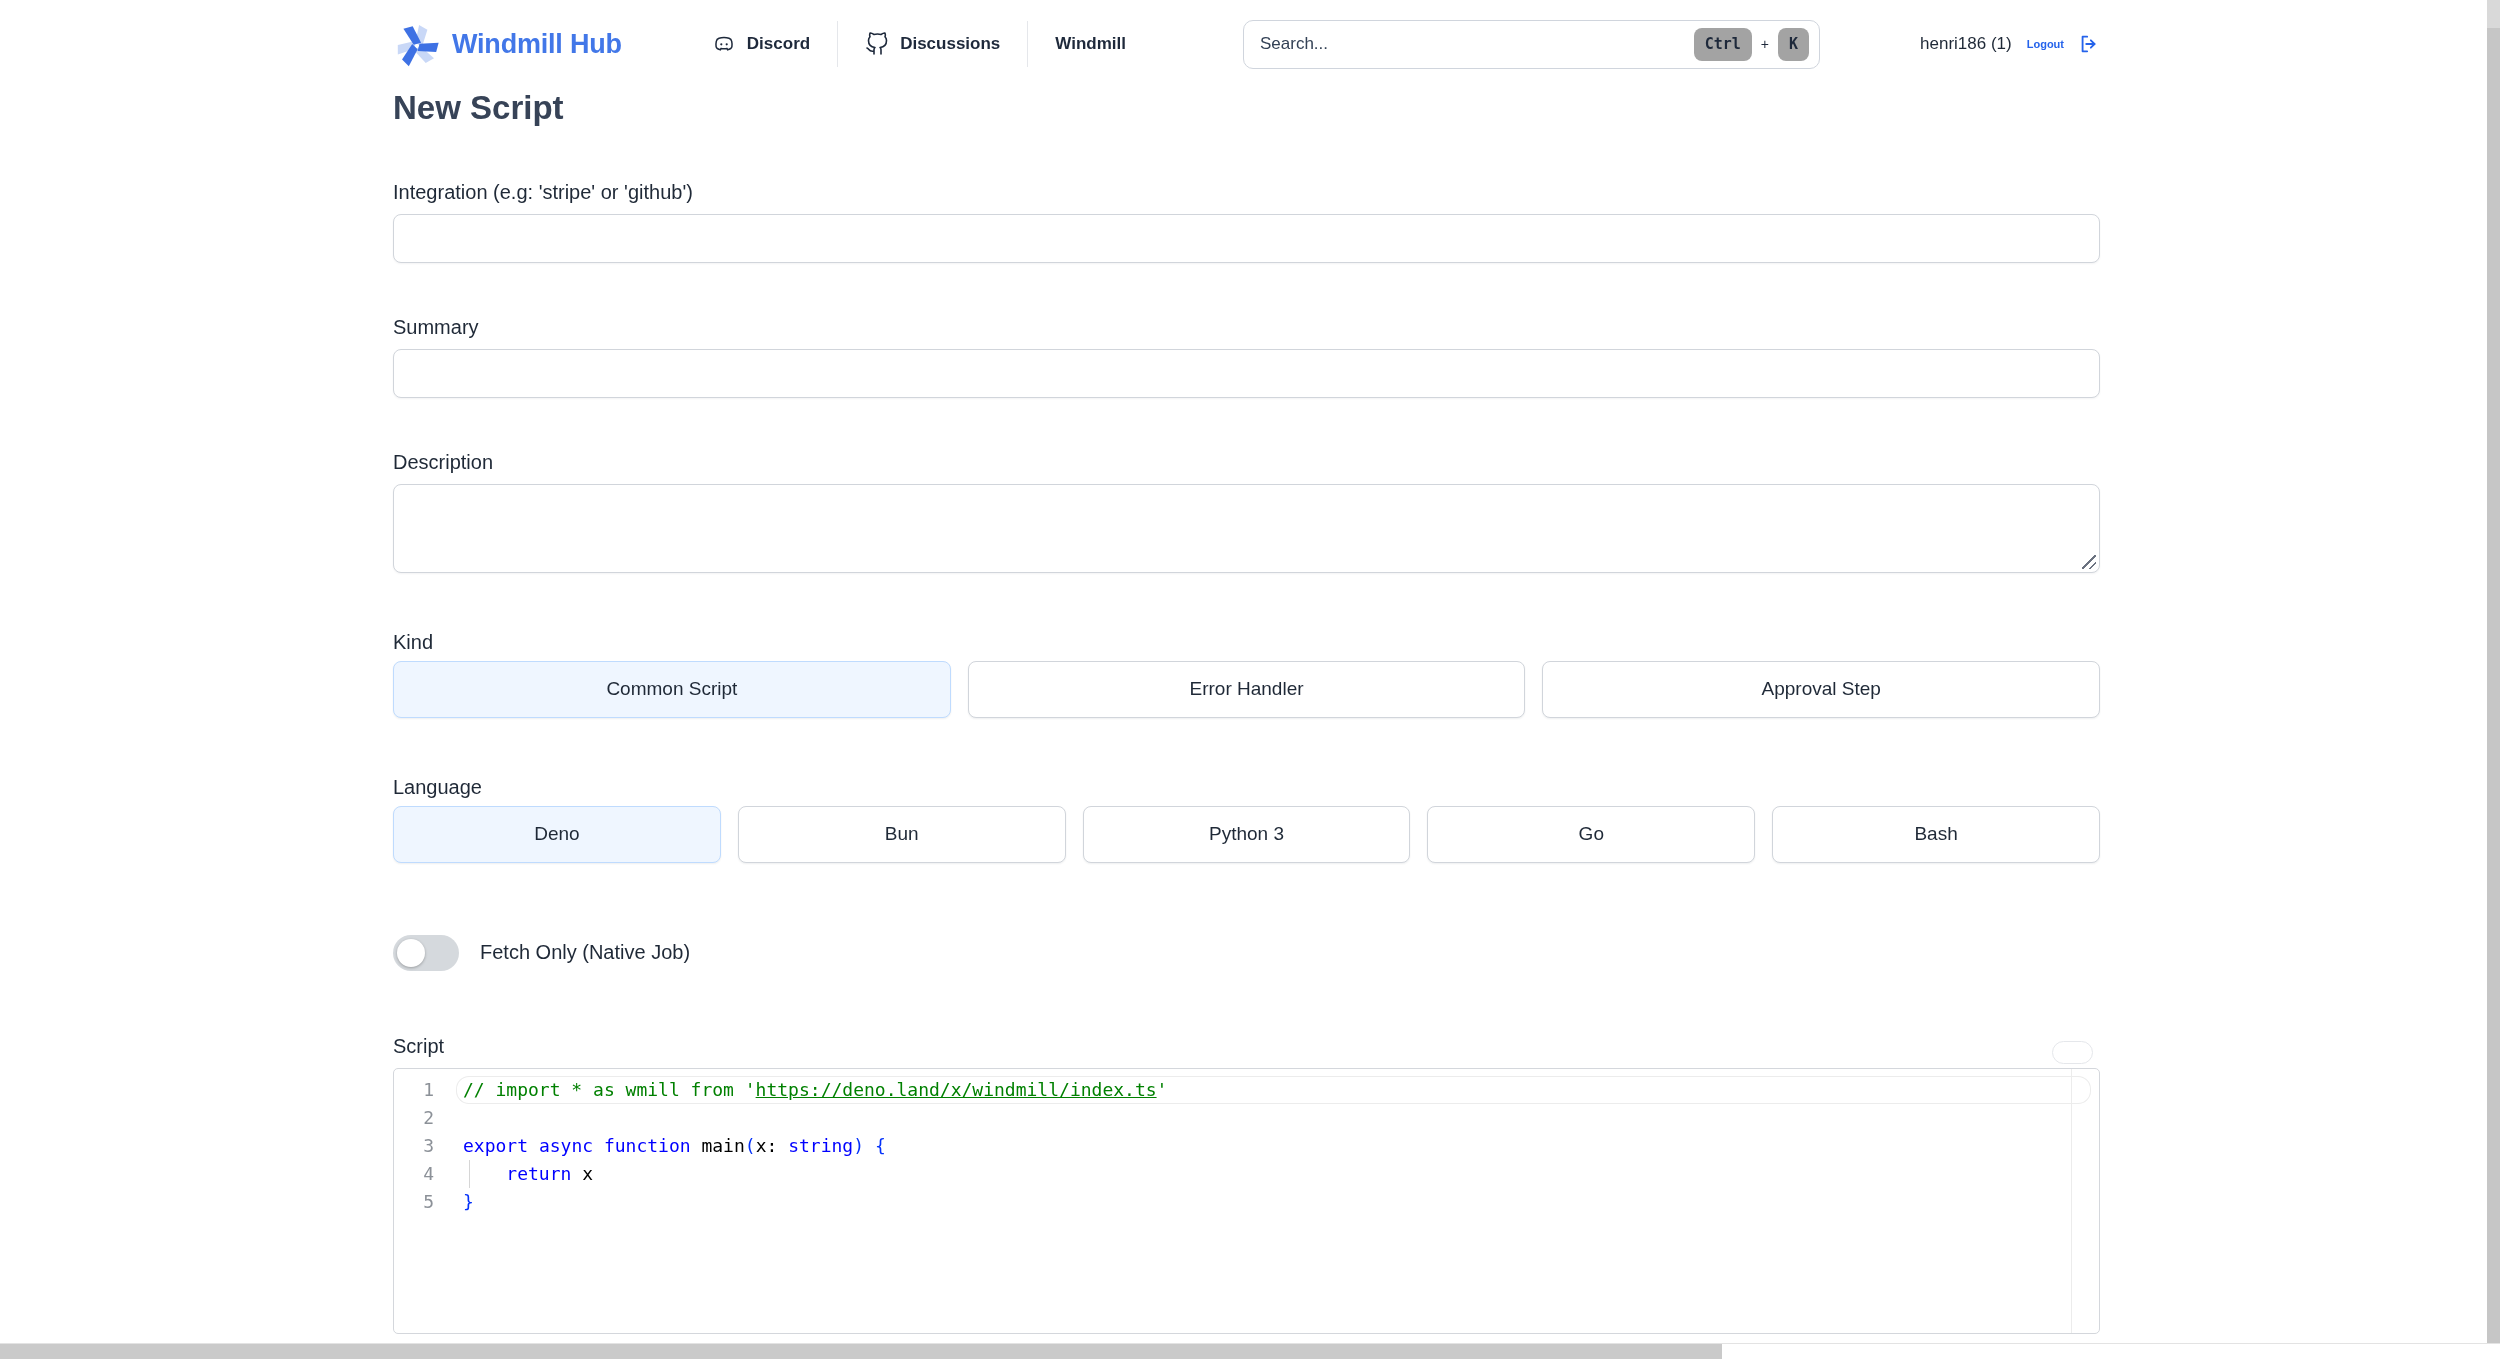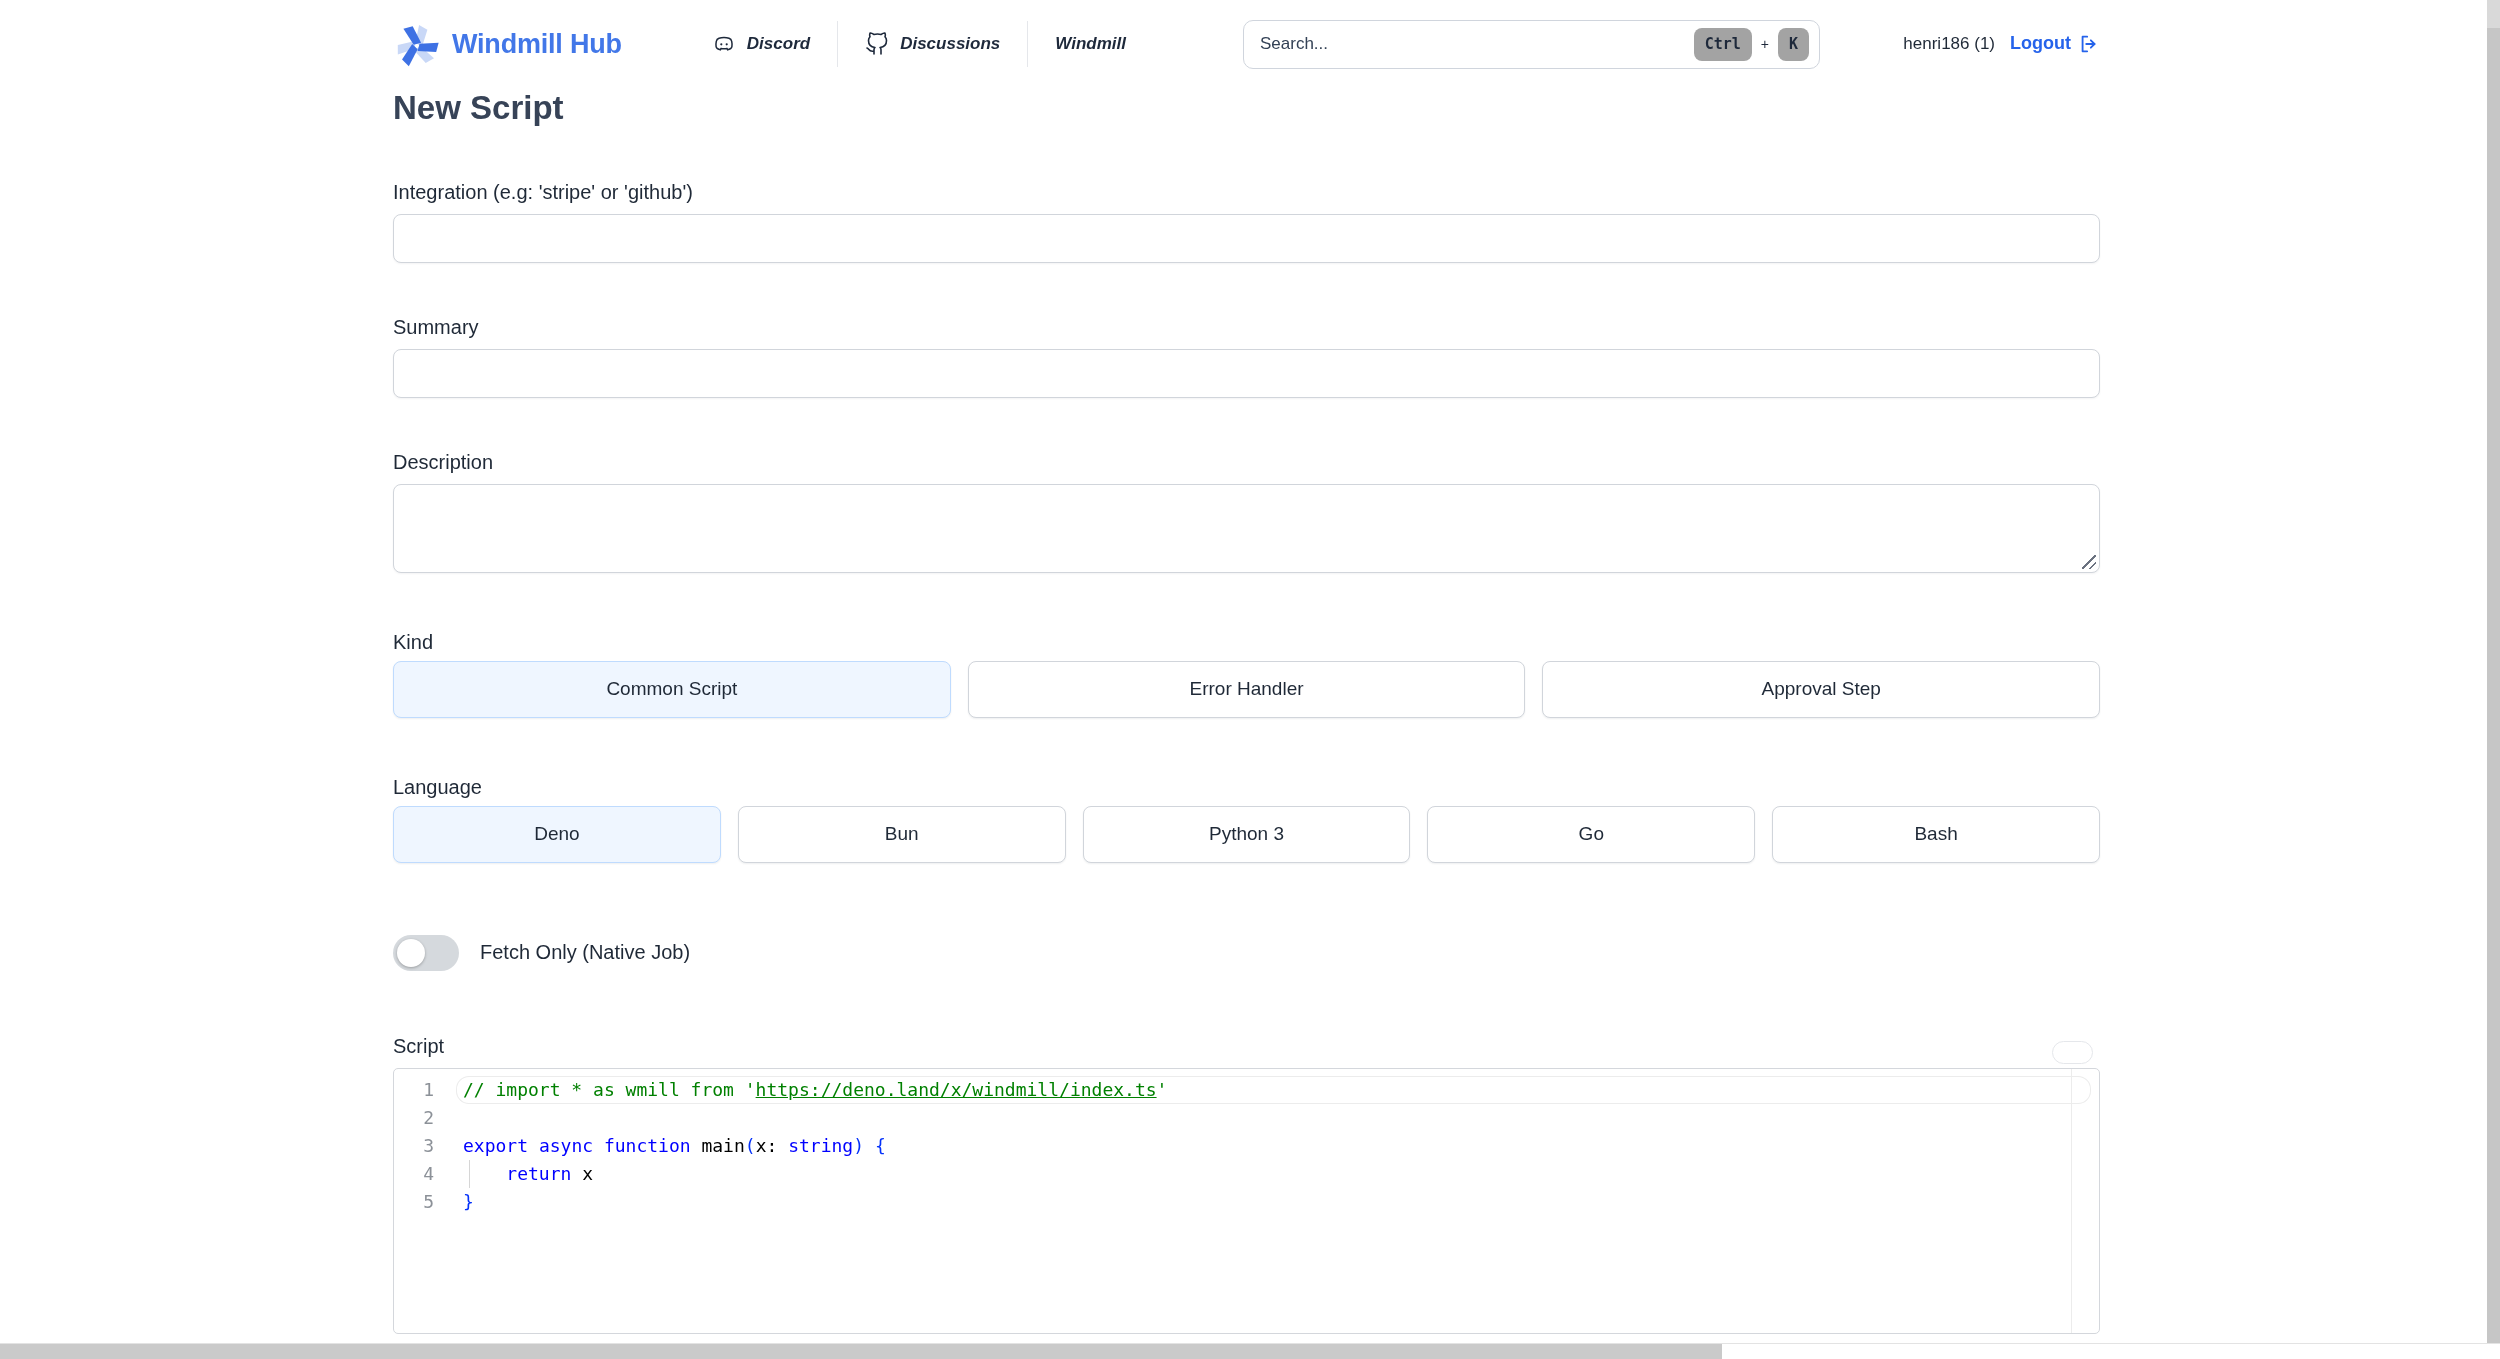--- a/index.html
+++ b/index.html
@@ -4,39 +4,39 @@
 <style>
   * { margin:0; padding:0; box-sizing:border-box; }
   html,body { width:2500px; height:1359px; overflow:hidden; background:#ffffff;
     font-family:"Liberation Sans", sans-serif; }
   body { position:relative; }
 
   
   .topbar { height:88px; display:flex; align-items:center; padding:0 400px 0 393px; }
   .brand { display:flex; align-items:center; cursor:pointer; }
   .brand-name { font-size:27px; font-weight:700; color:#4277e8; margin-left:13px; letter-spacing:-0.2px; }
-  .nav { margin-left:90px; display:flex; align-items:center; height:100%;font-style:italic; }
+  .nav { margin-left:90px; display:flex; align-items:center; height:100%; }
   .nav-item { display:flex; align-items:center; gap:11px; font-size:17px; font-weight:600;
     color:#1e293b; padding:0 27px; cursor:pointer; white-space:nowrap; }
   .nav-item:first-child { padding-left:0; }
   .nav-sep { width:1px; height:46px; background:#e5e7eb; }
 
   .searchbox { margin-left:90px; width:577px; height:49px; border:1px solid #d0d5dd;
     border-radius:10px; display:flex; align-items:center; padding:0 10px 0 16px; gap:9px; background:#fff; }
   .searchbox input { flex:1; border:none; outline:none; font-size:17px; color:#334155;
     font-family:"Liberation Sans", sans-serif; background:transparent; }
   .searchbox input::placeholder { color:#334155; opacity:1; }
   .kbd { background:#a3a3a3; border-radius:8px; padding:6px 11px; font-family:"DejaVu Sans Mono", monospace;
     font-size:15px; font-weight:700; color:#1e293b; line-height:1.4; }
   .plus { font-size:14px; color:#1e293b; }
 
   .userarea { margin-left:auto; display:flex; align-items:center; gap:15px; }
   .username { font-size:17px; color:#1f2937; }
-  .logout { display:flex; align-items:flex-start; gap:7px; color:#2563eb; font-weight:600;
-    font-size:18px; cursor:pointer; }
+  .logout { display:flex; align-items:center; gap:14px; color:#2563eb; font-weight:600;
+    font-size:11px; cursor:pointer; }
 
   
   .container { margin-left:393px; width:1707px; }
   h1 { font-size:33px; font-weight:700; color:#374357; line-height:1.2; }
 
   .field-label { font-size:20px; color:#1f2937; margin:53px 0 10px; }
   .group-label { font-size:20px; color:#1f2937; margin:58px 0 7px; }
 
   .text-input { width:100%; height:49px; border:1px solid #d1d5db; border-radius:8px;
     box-shadow:0 1px 2px rgba(16,24,40,.05); font-size:17px; color:#1f2937; padding:0 14px;

